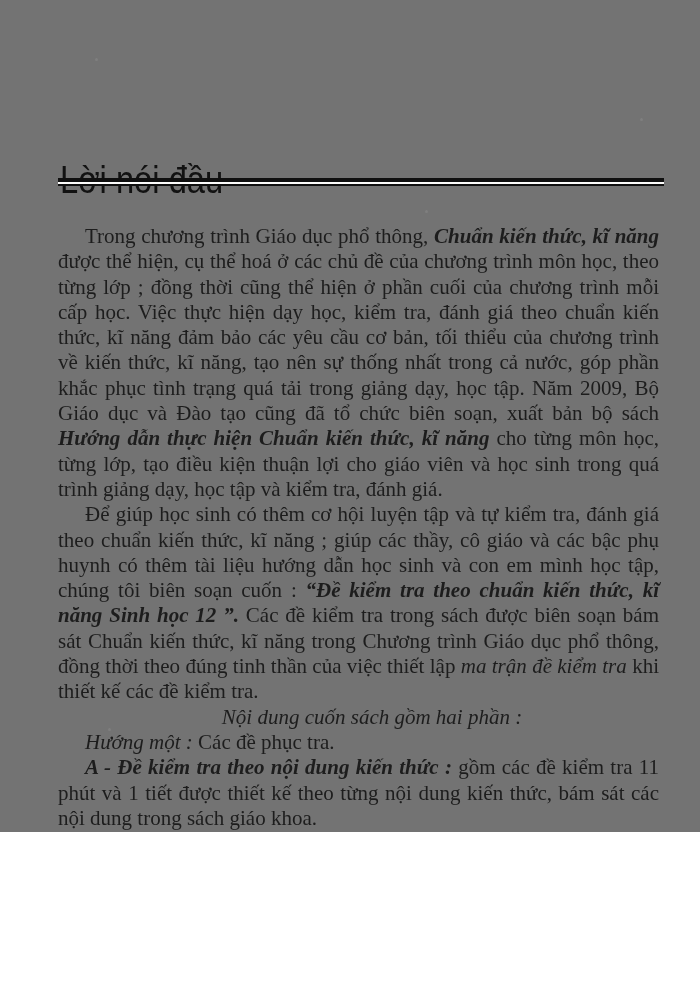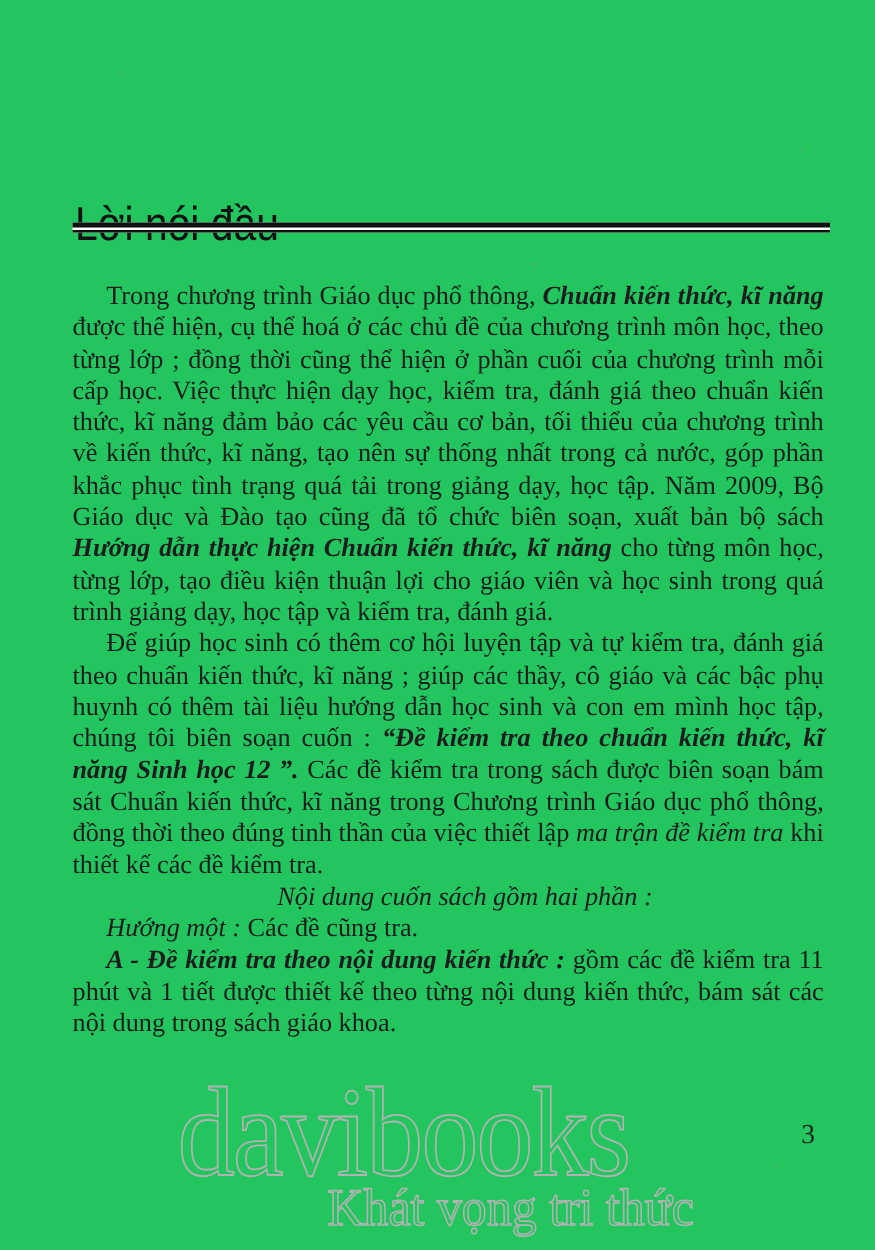--- a/index.html
+++ b/index.html
@@ -1,20 +1,20 @@
 <!DOCTYPE html>
 <html><head>
 <meta charset="utf-8">
 <style>
   html, body { margin: 0; padding: 0; background: #ffffff; }
   .page {
     position: relative;
     width: 700px;
-    height: 1000px;
-    background: #22c55e;
+    height: 832px;
+    background: #737373;
     overflow: hidden;
     font-family: "Liberation Serif", serif;
     color: #1d1d1d;
   }
   .title {
     position: absolute;
     left: 60px;
     top: 136px;
     font-family: "Liberation Sans", sans-serif;
     font-size: 38px;
@@ -100,21 +100,21 @@
 
 <div class="page">
 
   <h1 class="title">Lời nói đầu</h1>
   <div class="title-rule"></div>
 
   <div class="body-text">
     <p class="para-1"><span>Trong chương trình Giáo dục phổ thông, </span><span class="r-bi">Chuẩn kiến thức, kĩ năng</span><span> được thể hiện, cụ thể hoá ở các chủ đề của chương trình môn học, theo từng lớp ; đồng thời cũng thể hiện ở phần cuối của chương trình mỗi cấp học. Việc thực hiện dạy học, kiểm tra, đánh giá theo chuẩn kiến thức, kĩ năng đảm bảo các yêu cầu cơ bản, tối thiểu của chương trình về kiến thức, kĩ năng, tạo nên sự thống nhất trong cả nước, góp phần khắc phục tình trạng quá tải trong giảng dạy, học tập. Năm 2009, Bộ Giáo dục và Đào tạo cũng đã tổ chức biên soạn, xuất bản bộ sách </span><span class="r-bi">Hướng dẫn thực hiện Chuẩn kiến thức, kĩ năng</span><span> cho từng môn học, từng lớp, tạo điều kiện thuận lợi cho giáo viên và học sinh trong quá trình giảng dạy, học tập và kiểm tra, đánh giá.</span></p>
     <p class="para-2"><span>Để giúp học sinh có thêm cơ hội luyện tập và tự kiểm tra, đánh giá theo chuẩn kiến thức, kĩ năng ; giúp các thầy, cô giáo và các bậc phụ huynh có thêm tài liệu hướng dẫn học sinh và con em mình học tập, chúng tôi biên soạn cuốn : </span><span class="r-bi">“Đề kiểm tra theo chuẩn kiến thức, kĩ năng Sinh học 12 ”.</span><span> Các đề kiểm tra trong sách được biên soạn bám sát Chuẩn kiến thức, kĩ năng trong Chương trình Giáo dục phổ thông, đồng thời theo đúng tinh thần của việc thiết lập </span><span class="r-i">ma trận đề kiểm tra</span><span> khi thiết kế các đề kiểm tra.</span></p>
     <p class="toc-line"><span class="r-i">Nội dung cuốn sách gồm hai phần :</span></p>
-    <p class="part-line"><span class="r-i">Hướng một :</span><span> Các đề cũng tra.</span></p>
+    <p class="part-line"><span class="r-i">Hướng một :</span><span> Các đề phục tra.</span></p>
     <p class="section-a"><span class="r-bi">A - Đề kiểm tra theo nội dung kiến thức : </span><span>gồm các đề kiểm tra 11 phút và 1 tiết được thiết kế theo từng nội dung kiến thức, bám sát các nội dung trong sách giáo khoa.</span></p>
   </div>
 
   <div class="wm-brand">davibooks</div>
   <div class="wm-slogan">Khát vọng tri thức</div>
 
   <div class="page-number">3</div>
 
   <div class="speck" style="left:95px; top:58px;"></div>
   <div class="speck" style="left:425px; top:210px;"></div>

